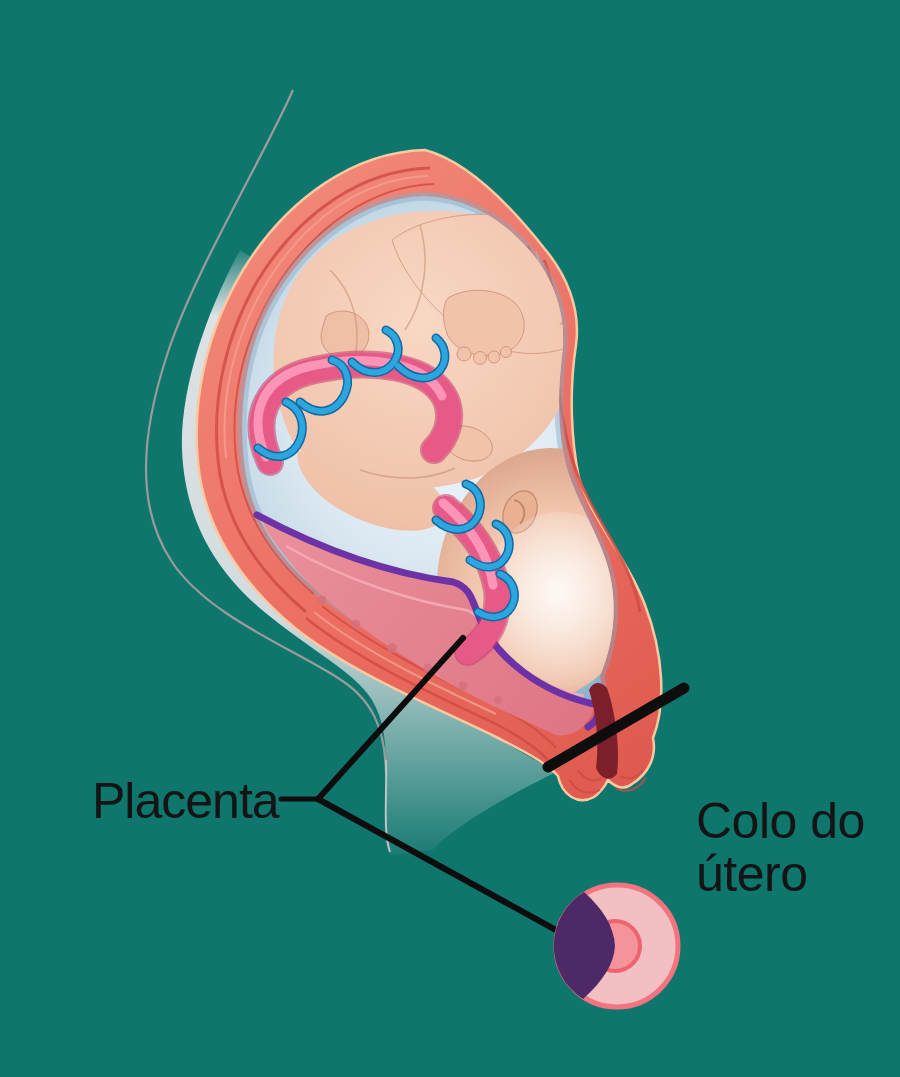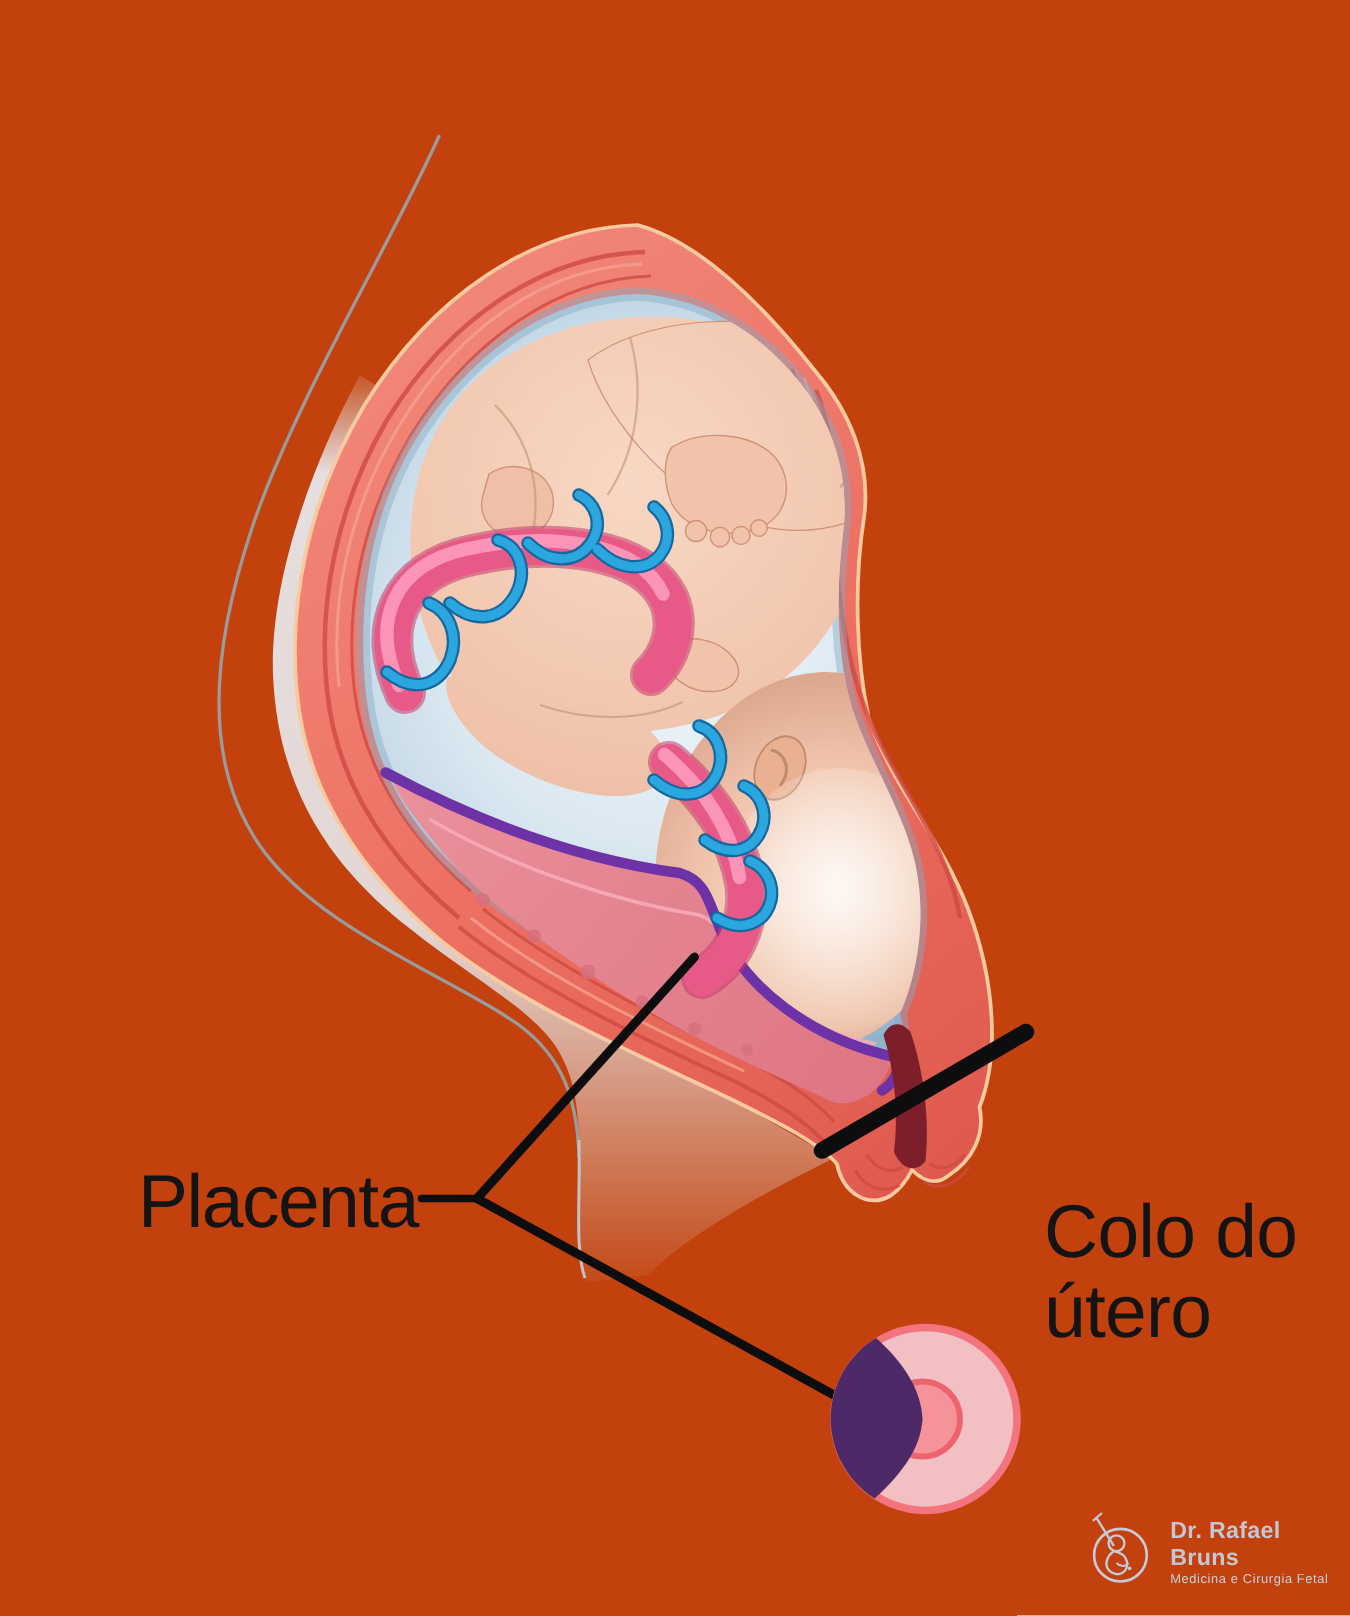--- a/index.html
+++ b/index.html
@@ -1,16 +1,16 @@
 <!DOCTYPE html>
 <html><head>
 <meta charset="utf-8">
 <style>
   html,body{margin:0;padding:0;background:#fff;}
-  #stage{position:relative;width:900px;height:1077px;background:#c2410c;overflow:hidden;
+  #stage{position:relative;width:900px;height:1077px;background:#0f766e;overflow:hidden;
          font-family:"Liberation Sans",sans-serif;}
   #art{position:absolute;left:0;top:0;}
   .label{position:absolute;color:#141414;font-weight:400;}
   #placenta-label{left:92px;top:772px;font-size:50px;letter-spacing:-1px;}
   #cervix-label{left:696px;top:795px;font-size:50px;line-height:1.06;letter-spacing:-0.5px;white-space:pre-line;}
   #watermark{position:absolute;left:718px;top:1006px;display:flex;align-items:center;gap:6px;color:#c5c8d6;}
   #watermark .wm-text{display:flex;flex-direction:column;line-height:1.15;}
   #watermark .wm-title{font-size:15.5px;font-weight:600;letter-spacing:.2px;color:#c3c6d4;}
   #watermark .wm-sub{font-size:8.6px;letter-spacing:.4px;color:#ccd0db;}
 </style>
@@ -182,29 +182,14 @@
       <circle cx="617" cy="946" r="61" fill="#f2bfc2" stroke="#f3747f" stroke-width="5"></circle>
       <circle cx="615" cy="946" r="25" fill="#f5939b" stroke="#ee6370" stroke-width="4"></circle>
       <path d="M 584,892 A 63,63 0 0 0 583,999 C 603,981 614,964 615,946 C 614,926 602,908 584,892 Z" fill="#4d2a67"></path>
     </g>
   </svg>
 
   <div id="placenta-label" class="label">Placenta</div>
   <div id="cervix-label" class="label">Colo do
 útero</div>
 
-  <div id="watermark">
-    <svg width="58" height="58" viewBox="0 0 64 64" fill="none" stroke="#c7cad7">
-      <circle cx="33" cy="34" r="20" stroke-width="2"></circle>
-      <circle cx="30" cy="25" r="6" stroke-width="1.8"></circle>
-      <path d="M 28,31 C 22,35 20,43 26,47 C 33,51 39,46 38,39 C 37,34 33,32 28,31" stroke-width="1.8"></path>
-      <path d="M 30,40 C 33,43 37,43 39,40" stroke-width="1.5"></path>
-      <path d="M 15,6 L 28,27" stroke-width="1.8"></path>
-      <path d="M 12,8 L 19,2" stroke-width="1.6"></path>
-      <circle cx="40" cy="44" r="1.4" fill="#c7cad7" stroke="none"></circle>
-    </svg>
-    <div class="wm-text">
-      <span class="wm-title">Dr. Rafael Bruns</span>
-      <span class="wm-sub">Medicina e Cirurgia Fetal</span>
-    </div>
-  </div>
 
 </div>
 
 </body></html>

